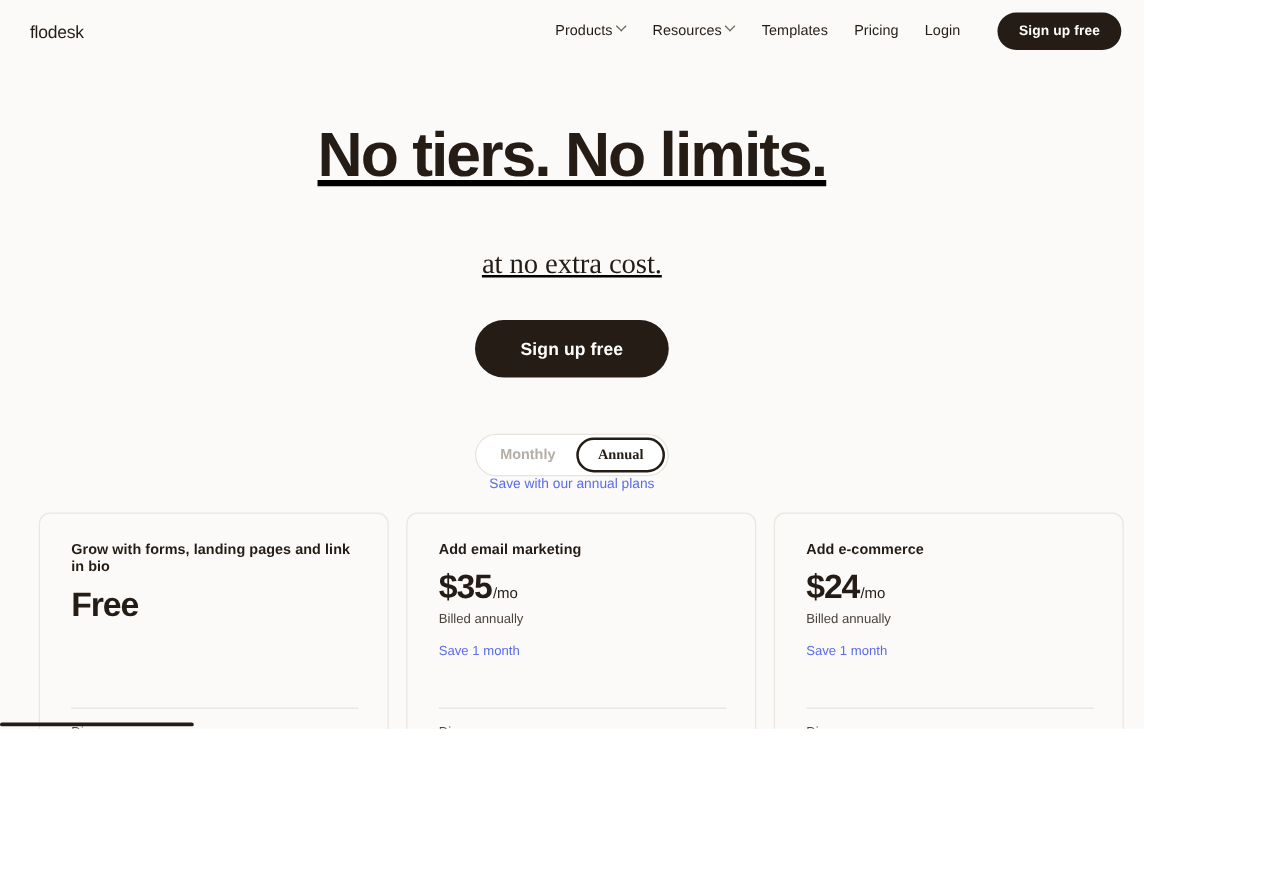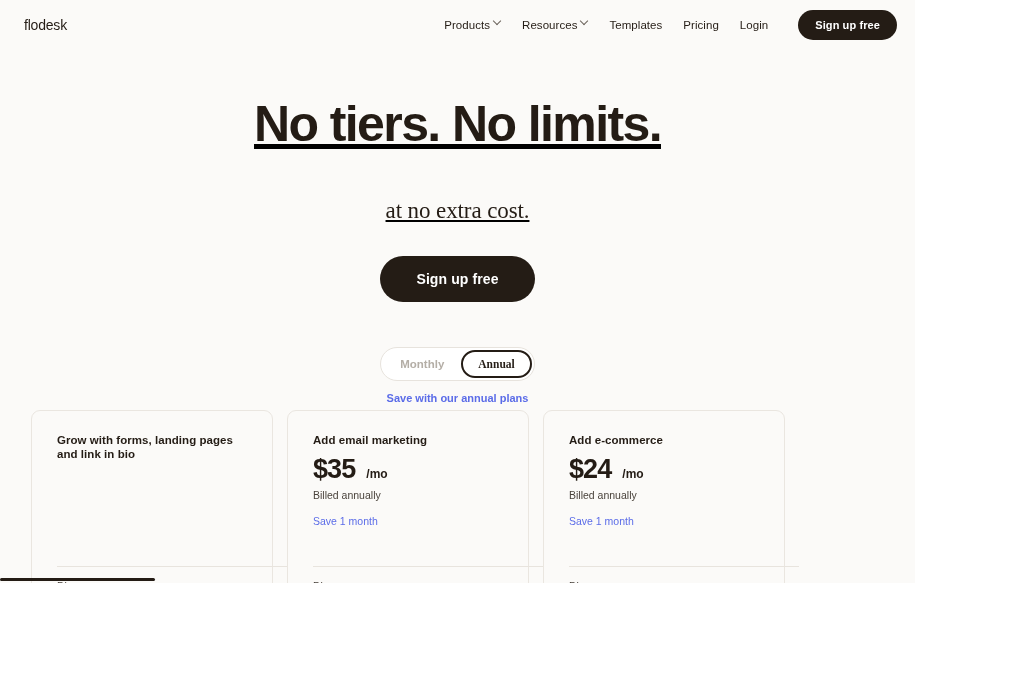--- a/index.html
+++ b/index.html
@@ -154,33 +154,31 @@
   .toggle-option.inactive { color: #b4aea6; font-weight: 700; text-align: center; }
   .toggle-option.active {
     color: #241c15;
     font-weight: 700;
     border: 2px solid #241c15;
     background: #ffffff;
     font-family: Liberation Serif, serif;
   }
   #annual-savings-link {
     display: block;
-    margin-top: 11px;
     font-size: 11px;
     color: #5b6ce8;
     text-decoration: none;
     cursor: pointer;
-    font-weight: bold;
   }
 
   
   #pricing-cards {
     position: absolute;
     left: 31px; top: 410px;
-    width: 754px;
+    width: 868px;
     display: flex;
     gap: 14px;
   }
   .pricing-card {
     width: 280px;
     height: 200px;
     border: 1px solid #eae6e0;
     border-radius: 9px;
     background: #fbfaf8;
     padding: 22px 25px 0 25px;
@@ -198,23 +196,23 @@
     font-size: 27px;
     font-weight: 700;
     color: #241c15;
     letter-spacing: -0.9px;
     line-height: 1.1;
     display: flex;
     align-items: baseline;
   }
   .card-price .per {
     font-size: 12px;
-    font-weight: 700;
+    font-weight: 400;
     letter-spacing: 0;
-    margin-left: 11px;
+    margin-left: 1px;
   }
   .card-billed {
     margin-top: 4px;
     font-size: 10.5px;
     color: #4a433c;
   }
   .card-save-link {
     display: block;
     margin-top: 14px;
     font-size: 10.5px;
@@ -301,20 +299,24 @@
       <span class="toggle-option inactive">Monthly</span>
       <span class="toggle-option active">Annual</span>
     </div>
     <a id="annual-savings-link">Save with our annual plans</a>
   </div>
 
   <section id="pricing-cards">
 
     <div class="pricing-card">
       <div class="card-eyebrow">Grow with forms, landing pages and link in bio</div>
+      <div class="card-price">
+        <span>Free</span>
+          <span class="per"></span>
+      </div>
       <div class="card-divider"></div>
       <a class="card-discover-link">Discover more</a>
     </div>
 
     <div class="pricing-card">
       <div class="card-eyebrow">Add email marketing</div>
       <div class="card-price">
         <span>$35</span>
           <span class="per">/mo</span>
       </div>

